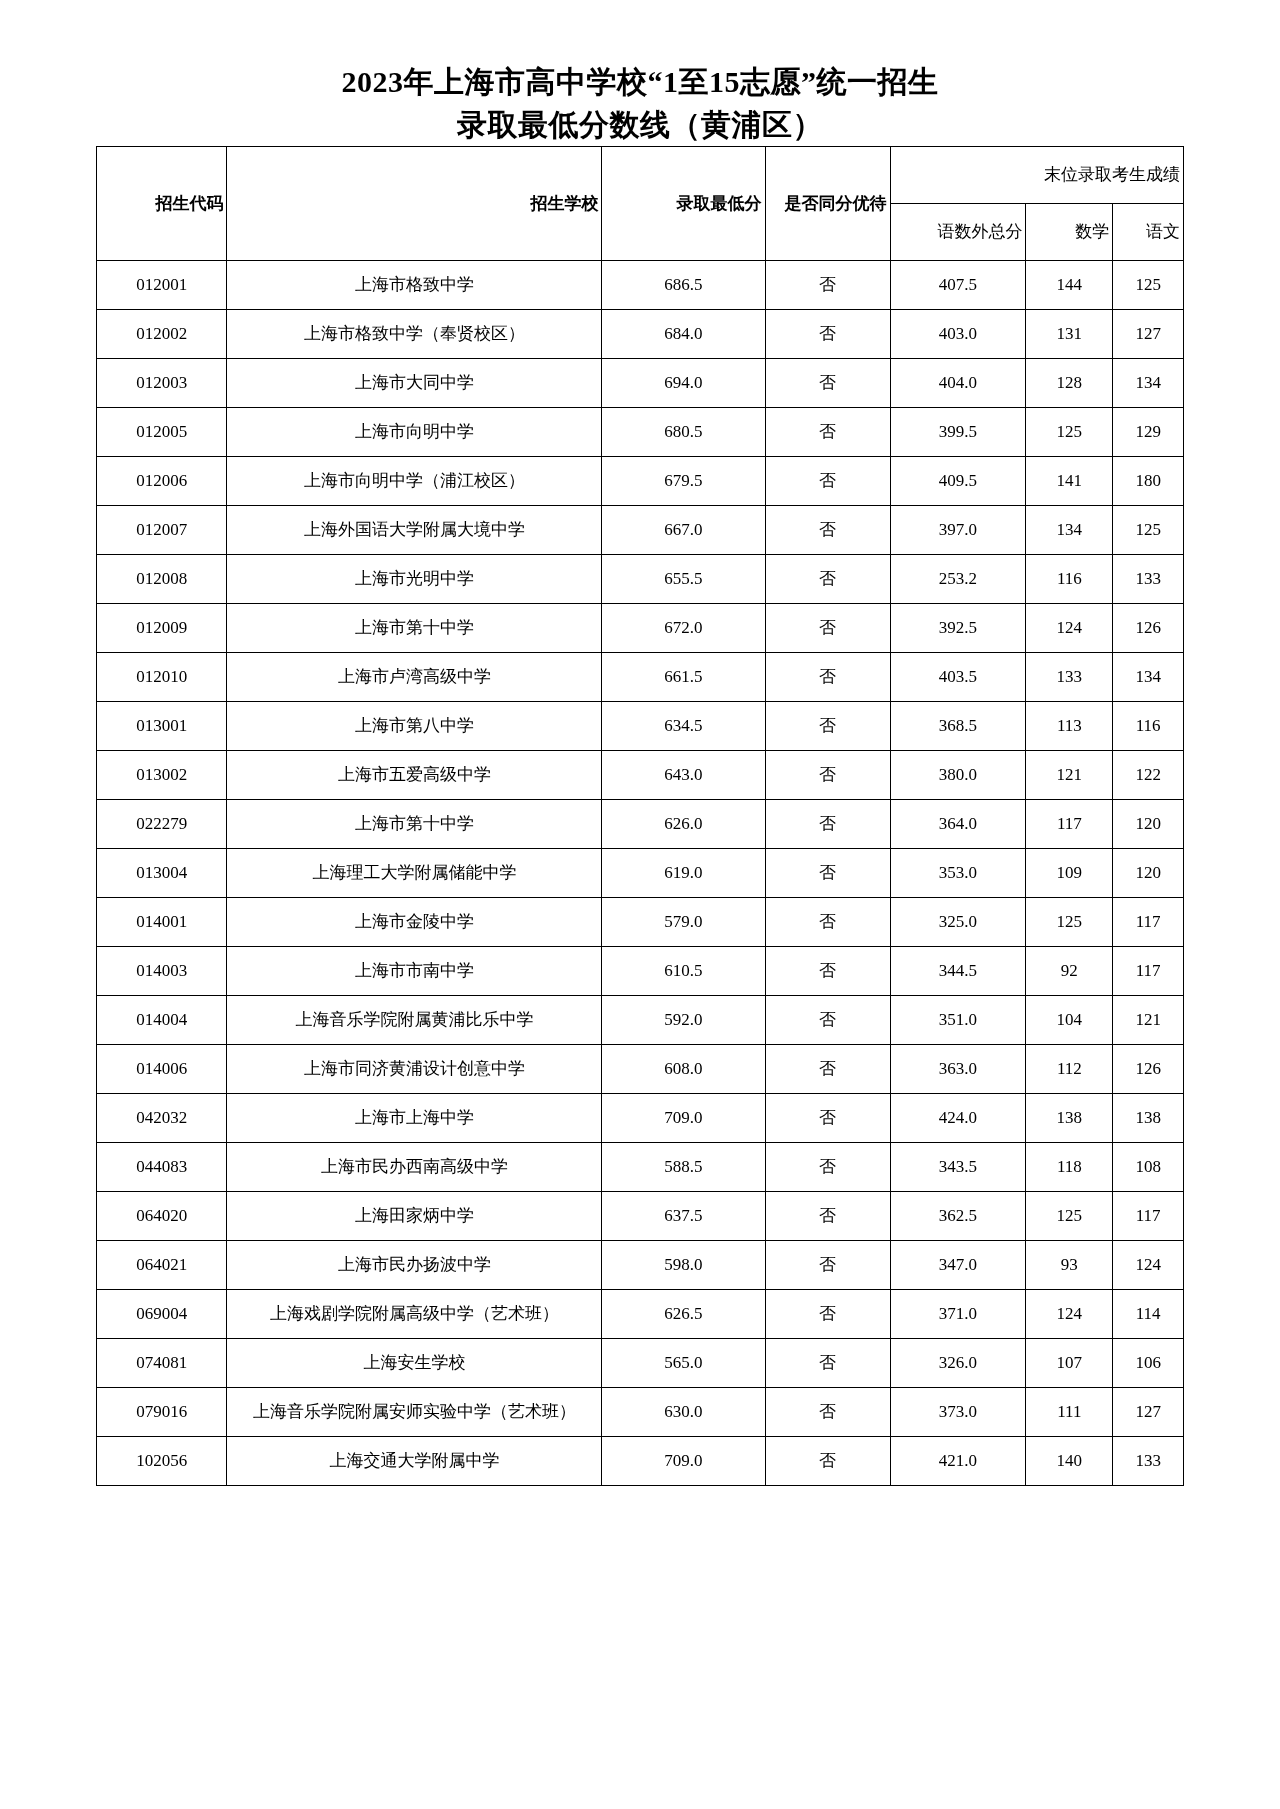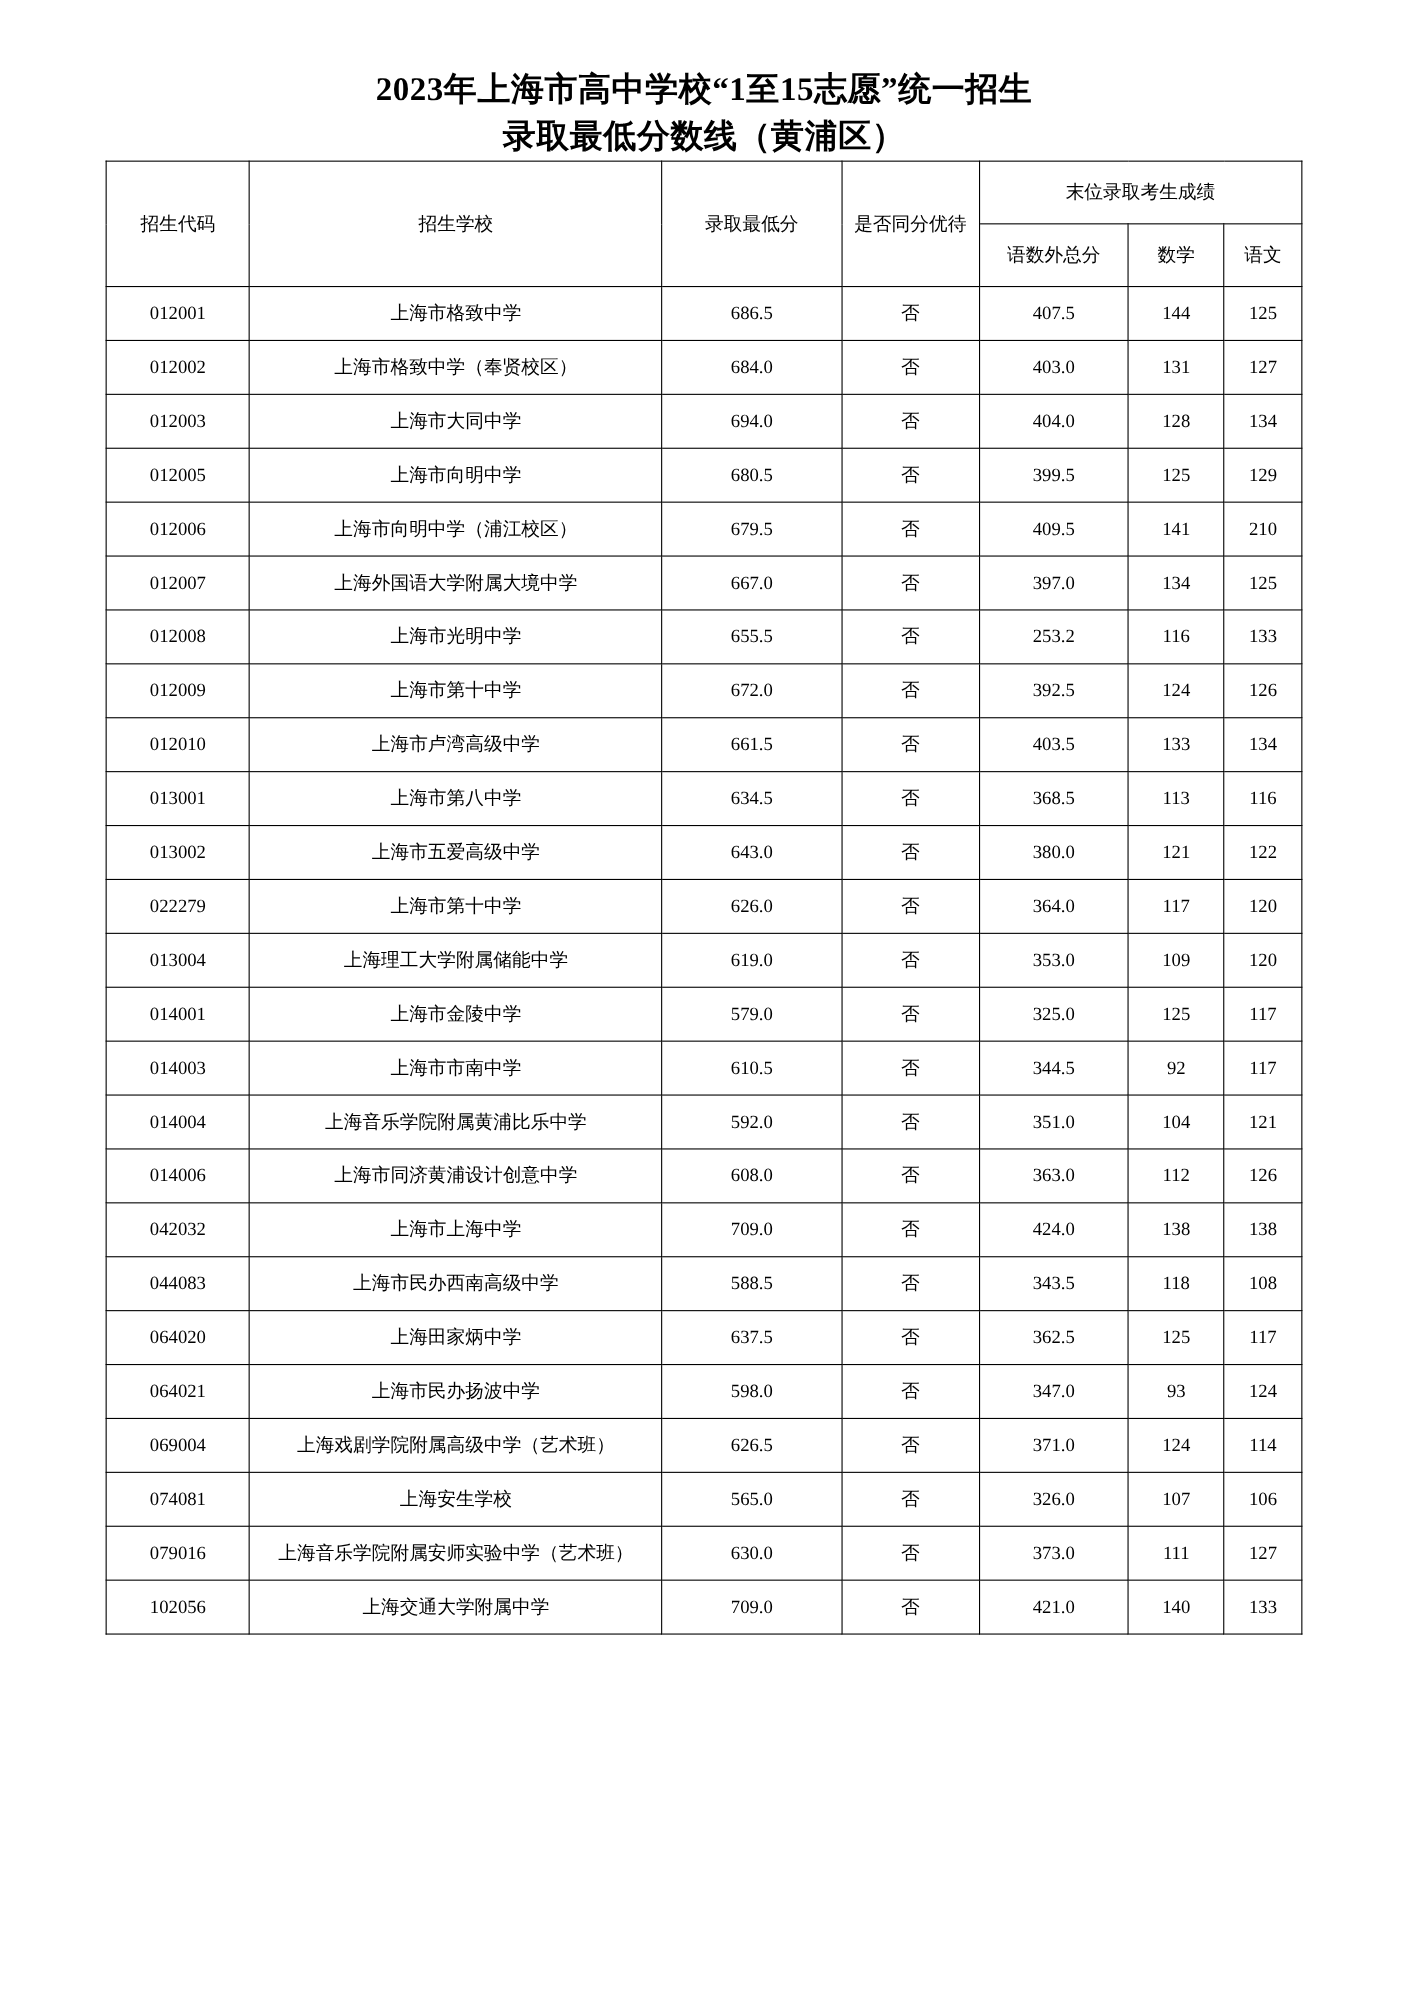--- a/index.html
+++ b/index.html
@@ -52,23 +52,25 @@
   table.score-table th {
     border: 1.3px solid #000000;
     text-align: center;
     vertical-align: middle;
     padding: 6px 3px;
     font-weight: normal;
     line-height: 1.3;
   }
   table.score-table thead th {
     height: 44px;
+    text-align: right;
   }
   table.score-table thead th.tall {
     height: 86px;
+    font-weight: bold;
   }
   table.score-table tbody td {
     height: 36px;
   }
   .col-code    { width: 12.0%; }
   .col-school  { width: 34.5%; }
   .col-min     { width: 15.0%; }
   .col-same    { width: 11.5%; }
   .col-total   { width: 12.5%; }
   .col-math    { width: 8.0%;  }
@@ -148,21 +150,21 @@
           <td class="nowrap-cell">125</td>
           <td class="nowrap-cell">129</td>
         </tr>
         <tr>
           <td class="nowrap-cell">012006</td>
           <td class="school-cell">上海市向明中学（浦江校区）</td>
           <td class="nowrap-cell">679.5</td>
           <td class="nowrap-cell">否</td>
           <td class="nowrap-cell">409.5</td>
           <td class="nowrap-cell">141</td>
-          <td class="nowrap-cell">210</td>
+          <td class="nowrap-cell">180</td>
         </tr>
         <tr>
           <td class="nowrap-cell">012007</td>
           <td class="school-cell">上海外国语大学附属大境中学</td>
           <td class="nowrap-cell">667.0</td>
           <td class="nowrap-cell">否</td>
           <td class="nowrap-cell">397.0</td>
           <td class="nowrap-cell">134</td>
           <td class="nowrap-cell">125</td>
         </tr>

